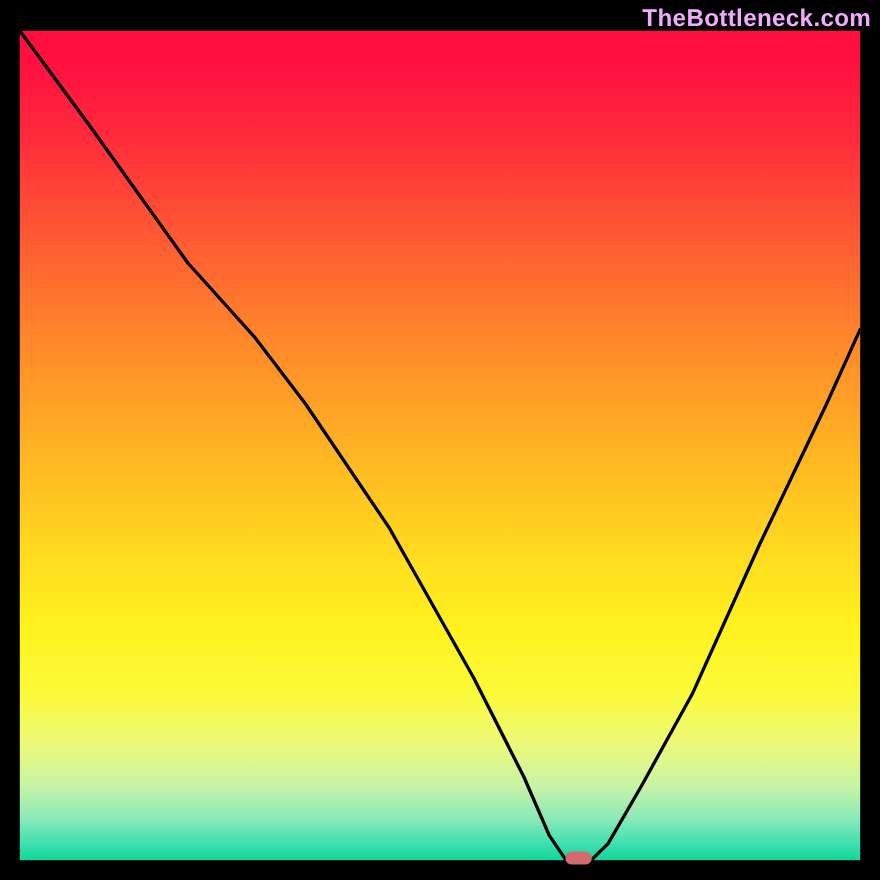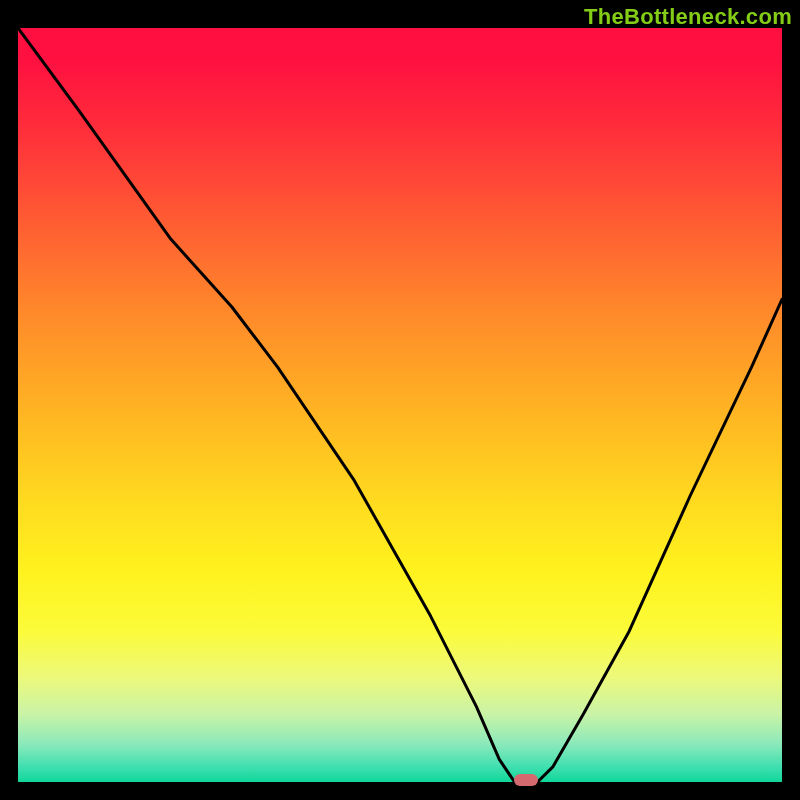--- a/index.html
+++ b/index.html
@@ -14,21 +14,21 @@
   .frame {
     position: relative;
     width: 800px;
     height: 800px;
     background: #000;
   }
   .watermark {
     position: absolute;
     top: 4px;
     right: 8px;
-    color: #84cc16;
+    color: #f0abfc;
     font-size: 22px;
     font-weight: 700;
     letter-spacing: 0.3px;
     user-select: none;
     z-index: 10;
   }
   .plot {
     position: absolute;
     left: 18px;
     top: 28px;

